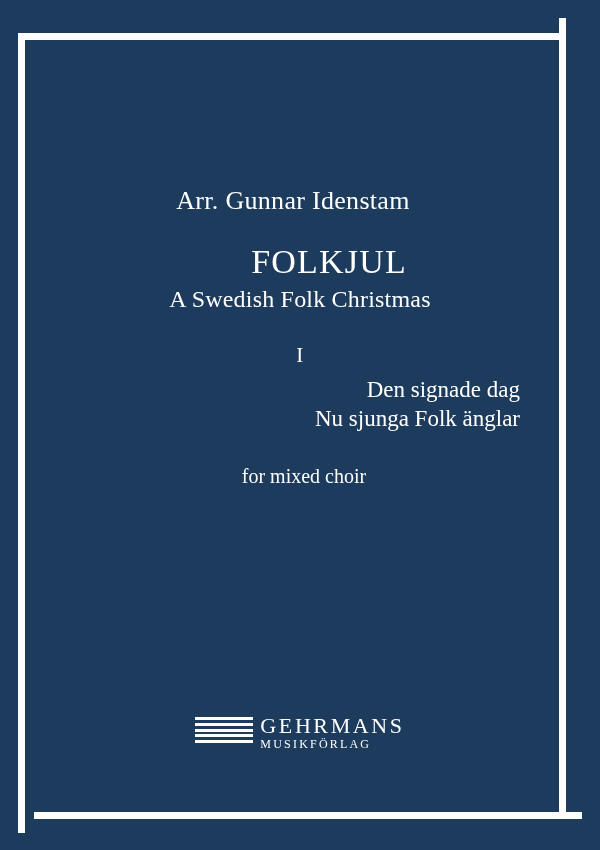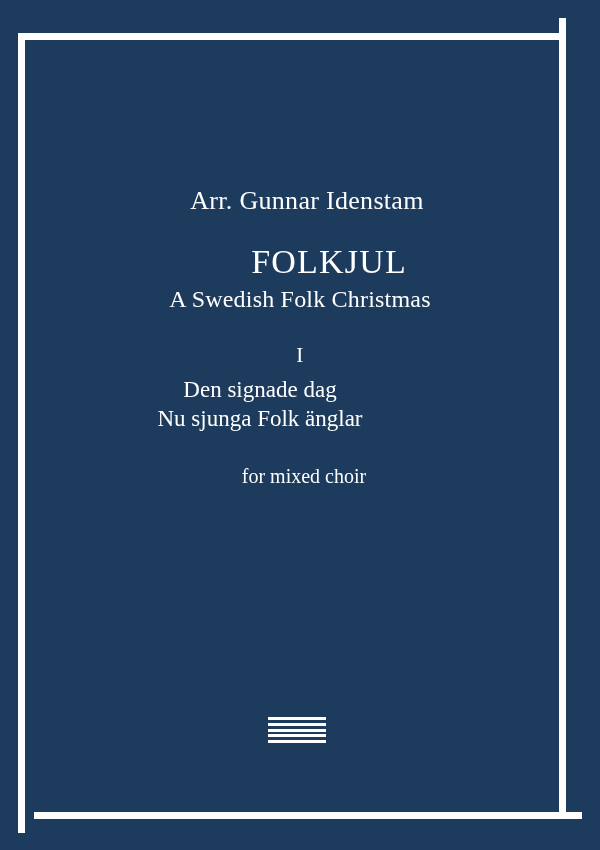--- a/index.html
+++ b/index.html
@@ -62,21 +62,21 @@
     top: 0;
     width: 600px;
     height: 850px;
     color: #ffffff;
     text-align: center;
   }
 
   .arranger {
     position: absolute;
     top: 186px;
-    left: 14px;
+    left: 0;
     width: 586px;
     font-size: 26px;
     letter-spacing: 0.3px;
   }
 
   .title-main {
     position: absolute;
     top: 243px;
     left: 0;
     width: 600px;
@@ -103,20 +103,21 @@
     letter-spacing: 0.5px;
   }
 
   .movement-list {
     position: absolute;
     top: 375px;
     left: 0;
     width: 520px;
     font-size: 23px;
     line-height: 29px;
+    text-align: right;
   }
 
   .scoring {
     position: absolute;
     top: 465px;
     left: 4px;
     width: 600px;
     font-size: 20px;
   }
 
@@ -186,16 +187,20 @@
     <div class="scoring">for mixed choir</div>
 
     <div class="logo">
       <div class="logo-staff">
         <span></span>
           <span></span>
           <span></span>
           <span></span>
           <span></span>
       </div>
+      <div class="logo-text">
+        <div class="logo-name">GEHRMANS</div>
+        <div class="logo-tagline">MUSIKFÖRLAG</div>
+      </div>
     </div>
 
   </div>
 </div>
 
 </body></html>

